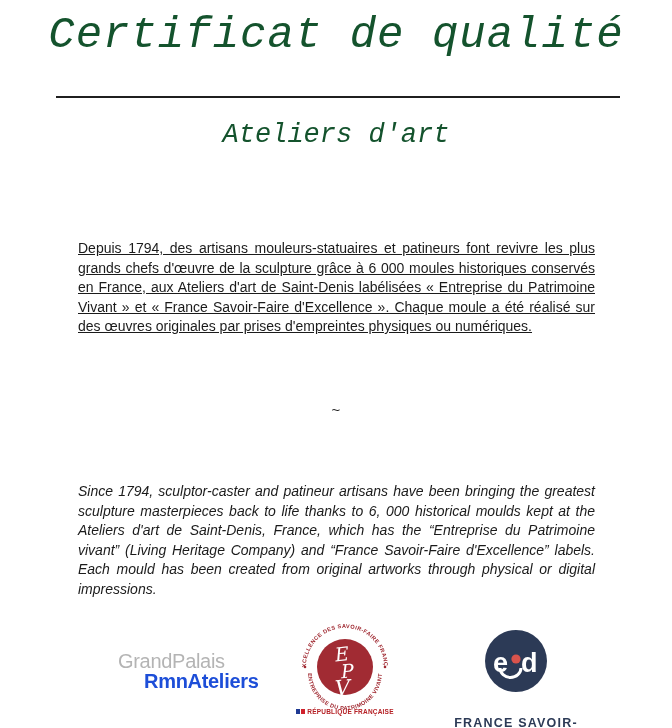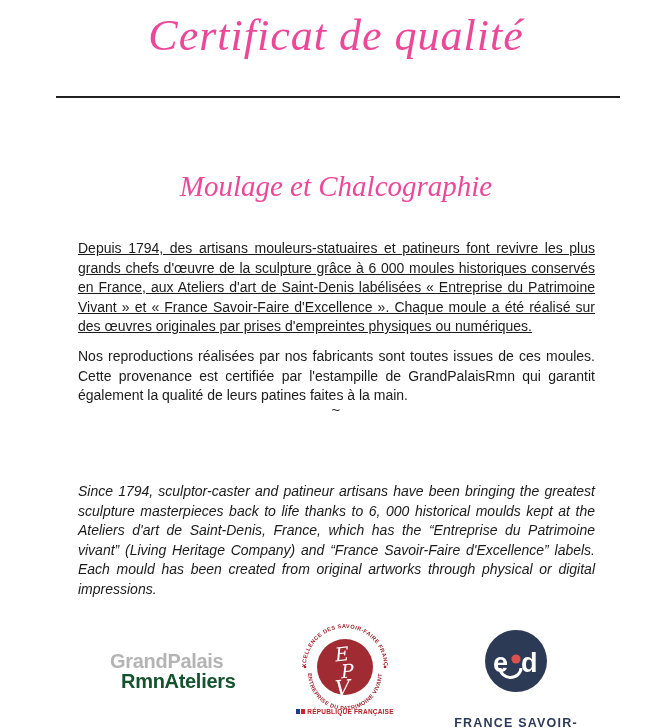--- a/index.html
+++ b/index.html
@@ -1,21 +1,21 @@
 <!DOCTYPE html>
 <html><head>
 <meta charset="utf-8">
 <style>
   * { margin:0; padding:0; box-sizing:border-box; }
   body { background:#ffffff; }
   .page {
     position:relative; width:672px; height:728px; background:#ffffff;
     overflow:hidden; font-family:"Liberation Sans", sans-serif; color:#1c1c1c;
   }
-  .script { font-family:Liberation Serif, serif; font-style:italic; color:#ec4899; }
+  .script { font-family:Liberation Mono, monospace; font-style:italic; color:#14532d; }
   .title {
     position:absolute; top:10px; left:0; width:672px; text-align:center;
     font-size:44px; letter-spacing:1px;
   }
   .rule {
     position:absolute; top:96px; left:56px; width:564px; height:2px;
     background:#1f1f1f; border:none;
   }
   .sub1 { position:absolute; top:120px; left:0; width:672px; text-align:center; font-size:27px; }
   .sub2 { position:absolute; top:170px; left:0; width:672px; text-align:center; font-size:29px; }
@@ -25,22 +25,22 @@
   }
   .para.fr1 { top:239px;text-decoration:underline; }
   .para.fr2 { top:347px; }
   .tilde { position:absolute; top:401px; left:0; width:672px; text-align:center; font-size:15px; color:#1b1b1b; }
   .para.en { font-style:italic; }
   .para.en1 { top:446px;margin-top:36px; }
   .para.en2 { top:546px; }
 
   
   .gp-logo { position:absolute; left:110px; top:651px; line-height:20px; letter-spacing:-0.3px; }
-  .gp-line1 { display:block; color:#b4b4b4; font-size:20px; font-weight:bold; }
-  .gp-line2 { display:block; color:#14532d; font-size:20px; font-weight:bold; margin-left:11px; }
+  .gp-line1 { display:block; color:#b4b4b4; font-size:20px; font-weight:normal;margin-left:8px; }
+  .gp-line2 { display:block; color:#1d4ed8; font-size:20px; font-weight:bold; margin-left:34px; }
 
   
   .epv-logo { position:absolute; left:297px; top:621px; width:96px; }
   .epv-republique {
     position:absolute; left:285px; top:708px; width:120px; text-align:center;
     font-size:6.5px; font-weight:bold; color:#b52025; letter-spacing:0.2px;
     display:flex; align-items:center; justify-content:center; gap:2px;
   }
   .flag { display:inline-flex; gap:1px; }
   .flag i { display:inline-block; width:4px; height:5px; }
@@ -53,24 +53,23 @@
 </style>
 </head>
 <body>
 
 <div class="page">
 
   <div class="title script">Certificat de qualité</div>
 
   <hr class="rule">
 
-  <div class="sub2 script">Moulage et Chalcographie</div>
+  <div class="sub1 script">Ateliers d'art</div>
 
   <p class="para fr1">Depuis 1794, des artisans mouleurs-statuaires et patineurs font revivre les plus grands chefs d'œuvre de la sculpture grâce à 6 000 moules historiques conservés en France, aux Ateliers d'art de Saint-Denis labélisées « Entreprise du Patrimoine Vivant » et « France Savoir-Faire d'Excellence ». Chaque moule a été réalisé sur des œuvres originales par prises d'empreintes physiques ou numériques.</p>
-  <p class="para fr2">Nos reproductions réalisées par nos fabricants sont toutes issues de ces moules. Cette provenance est certifiée par l'estampille de GrandPalaisRmn qui garantit également la qualité de leurs patines faites à la main.</p>
 
   <div class="tilde">~</div>
 
   <p class="para en en1">Since 1794, sculptor-caster and patineur artisans have been bringing the greatest sculpture masterpieces back to life thanks to 6, 000 historical moulds kept at the Ateliers d'art de Saint-Denis, France, which has the “Entreprise du Patrimoine vivant” (Living Heritage Company) and “France Savoir-Faire d'Excellence” labels. Each mould has been created from original artworks through physical or digital impressions.</p>
 
   <div class="gp-logo">
     <span class="gp-line1">GrandPalais</span>
     <span class="gp-line2">RmnAteliers</span>
   </div>
 

